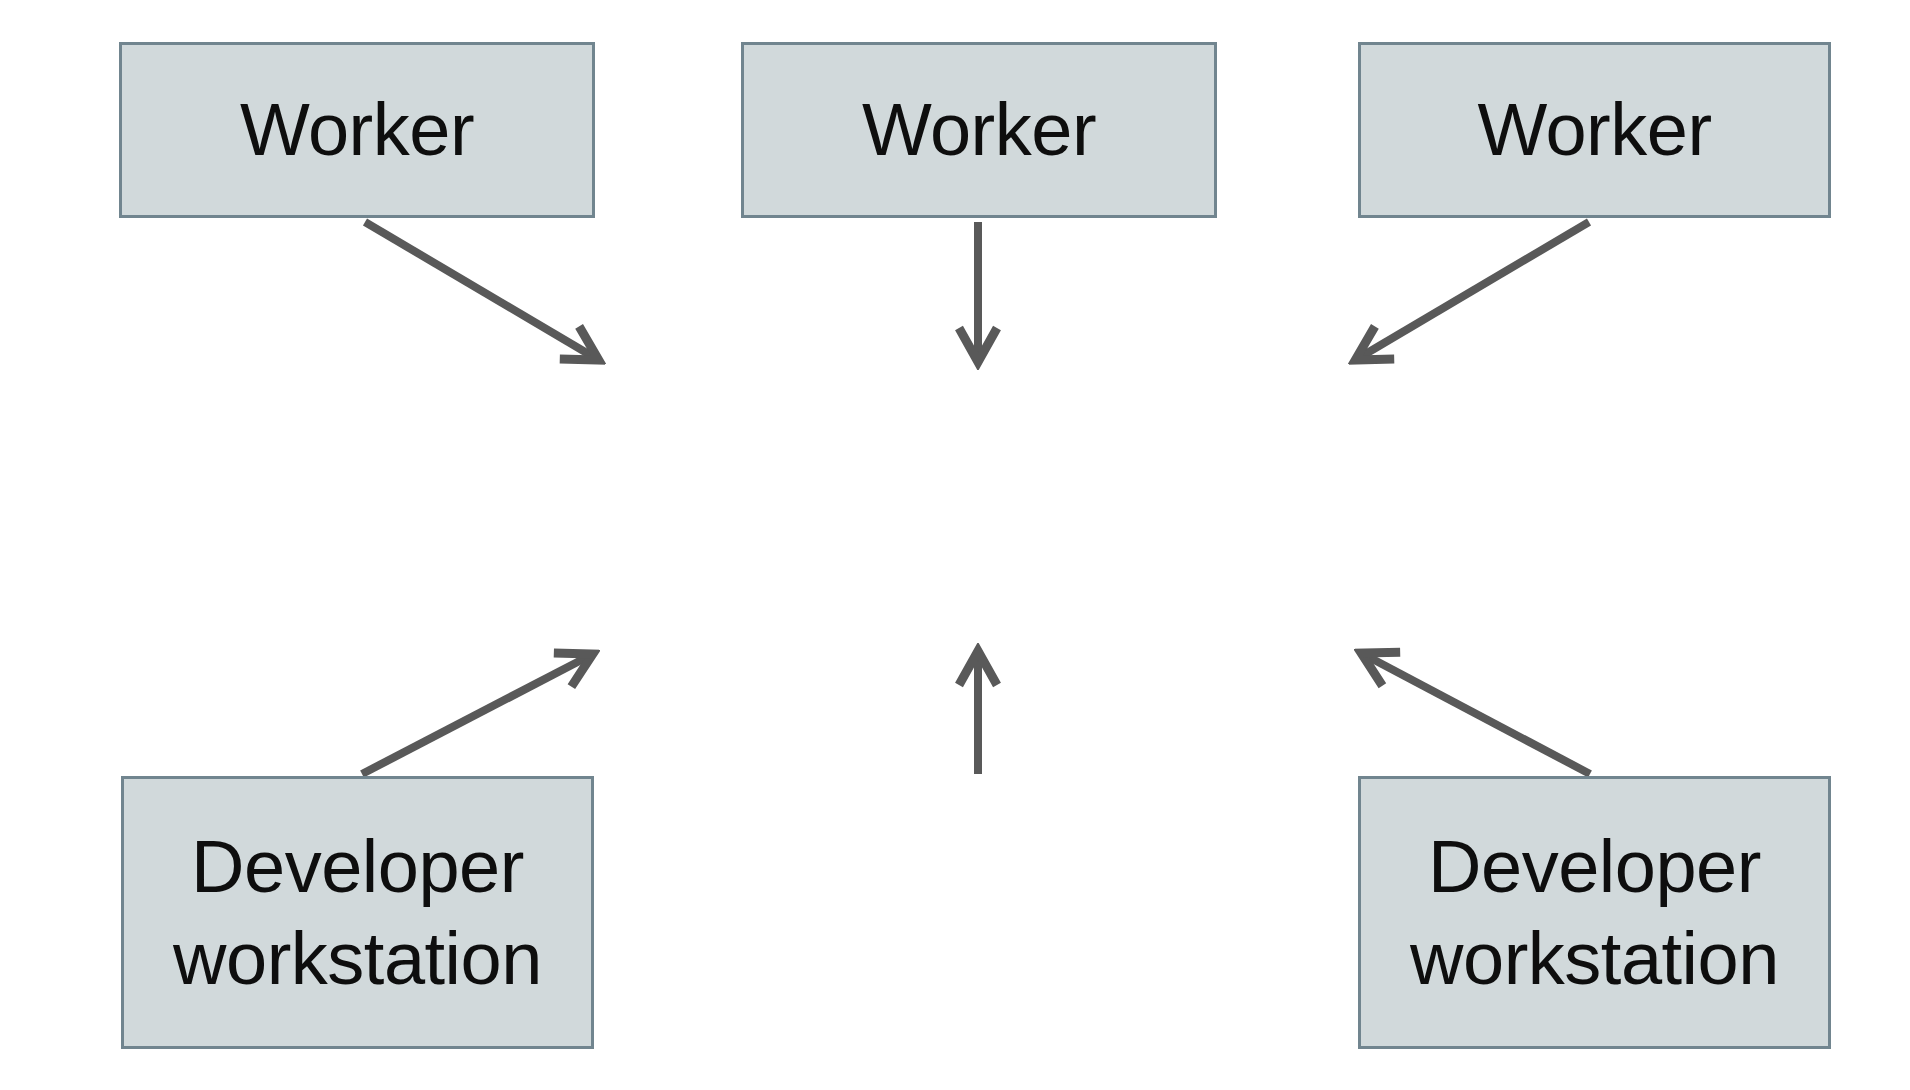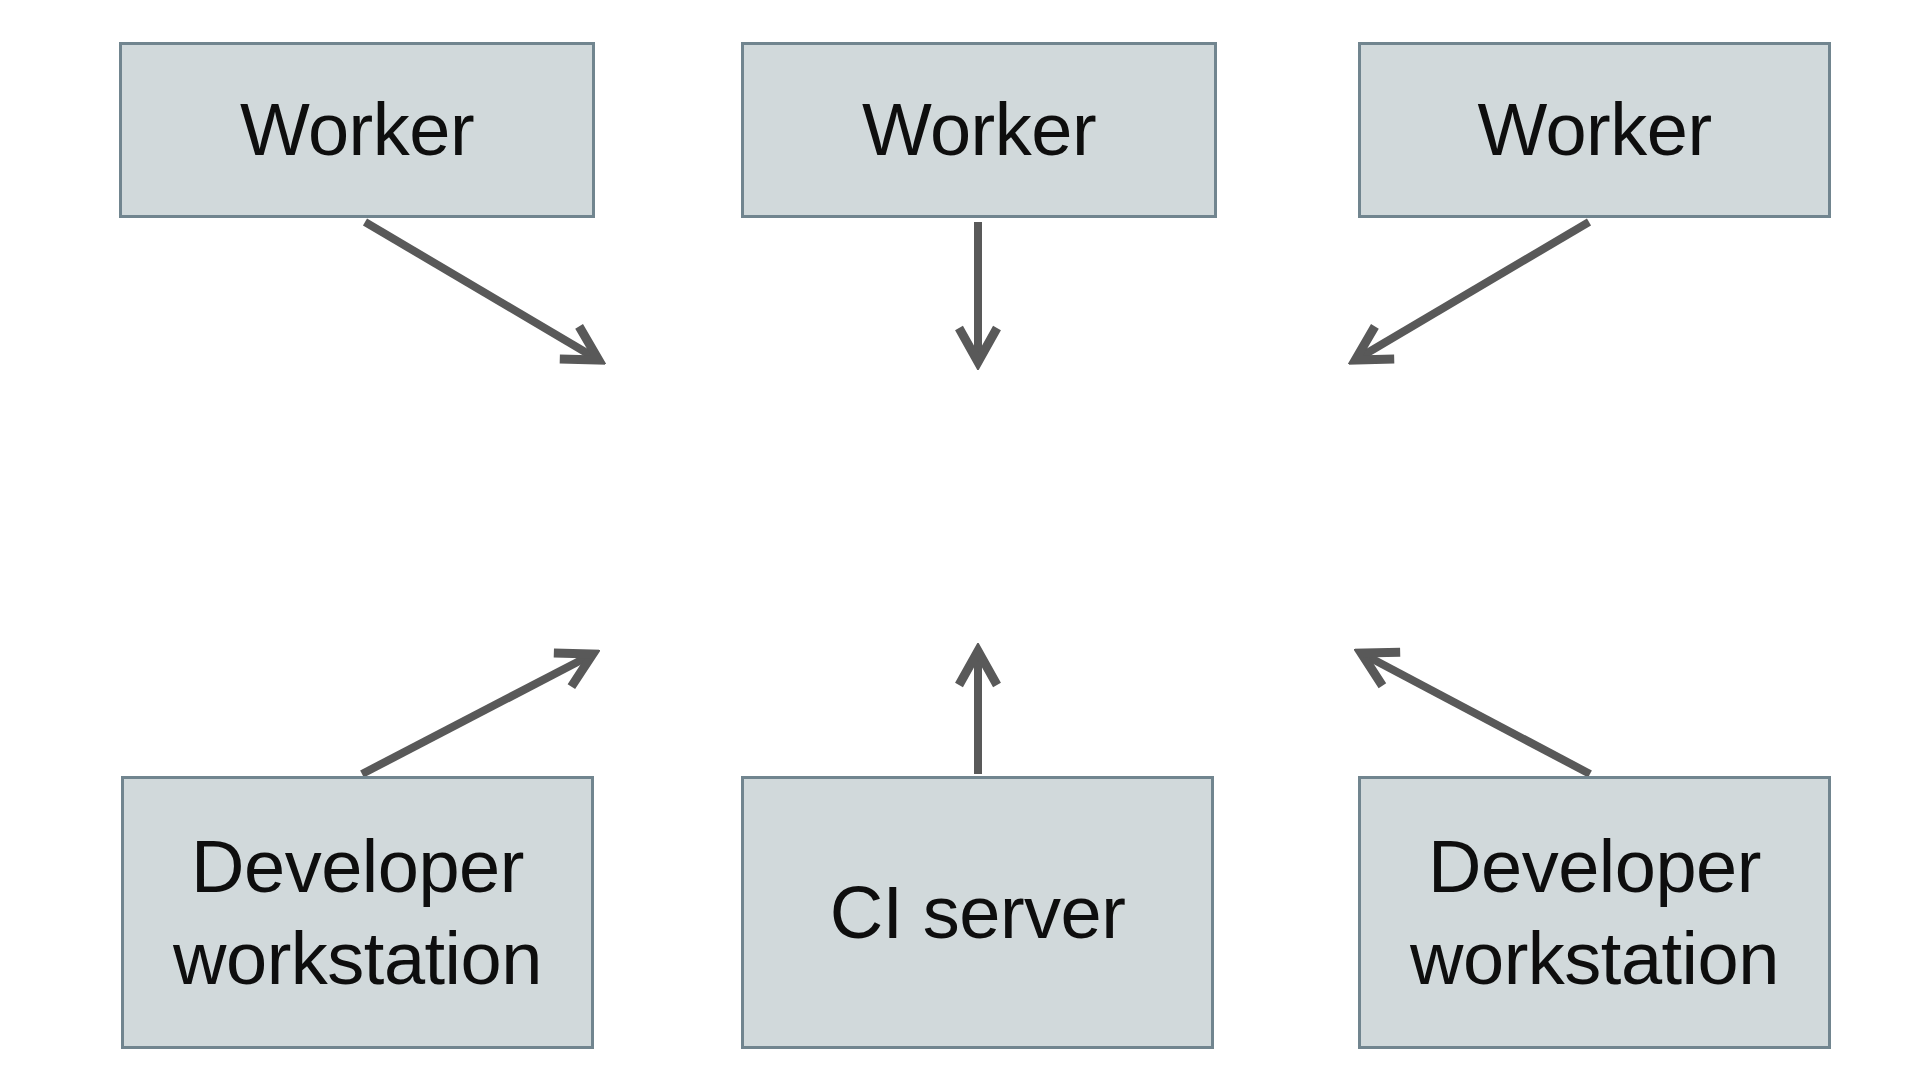--- a/index.html
+++ b/index.html
@@ -59,19 +59,16 @@
     </div>
     <div class="node" style="left: 741px; top: 42px; width: 476px; height: 176px; background: rgb(209, 217, 219); border-color: rgb(113, 133, 143);">
       <span class="label" style="color: rgb(14, 14, 14);">Worker</span>
     </div>
     <div class="node" style="left: 1358px; top: 42px; width: 473px; height: 176px; background: rgb(209, 217, 219); border-color: rgb(113, 133, 143);">
       <span class="label" style="color: rgb(14, 14, 14);">Worker</span>
     </div>
     <div class="node" style="left: 121px; top: 776px; width: 473px; height: 273px; background: rgb(209, 217, 219); border-color: rgb(113, 133, 143);">
       <span class="label" style="color: rgb(14, 14, 14);">Developer workstation</span>
     </div>
-    <div class="node" style="left: 741px; top: 776px; width: 473px; height: 273px; background: rgb(209, 217, 219); border-color: rgb(113, 133, 143);">
-      <span class="label" style="color: rgb(14, 14, 14);">CI server</span>
-    </div>
     <div class="node" style="left: 1358px; top: 776px; width: 473px; height: 273px; background: rgb(209, 217, 219); border-color: rgb(113, 133, 143);">
       <span class="label" style="color: rgb(14, 14, 14);">Developer workstation</span>
     </div>
   </div>
 
 </body></html>

